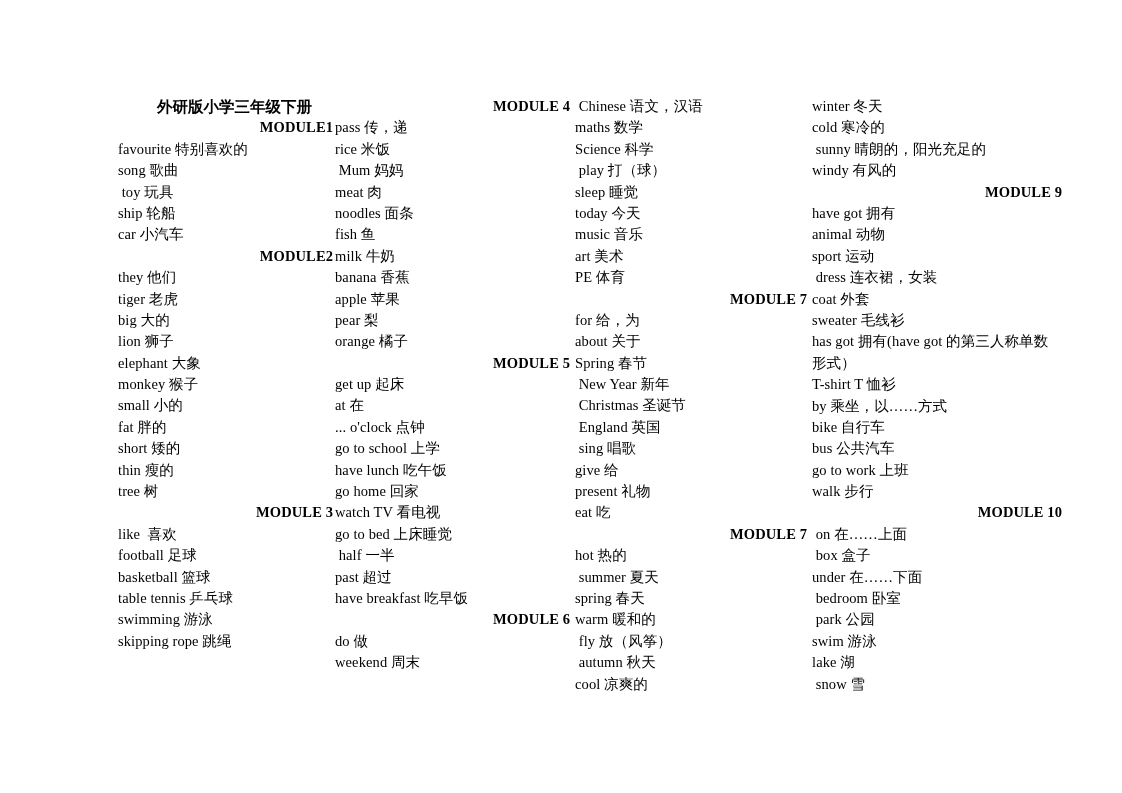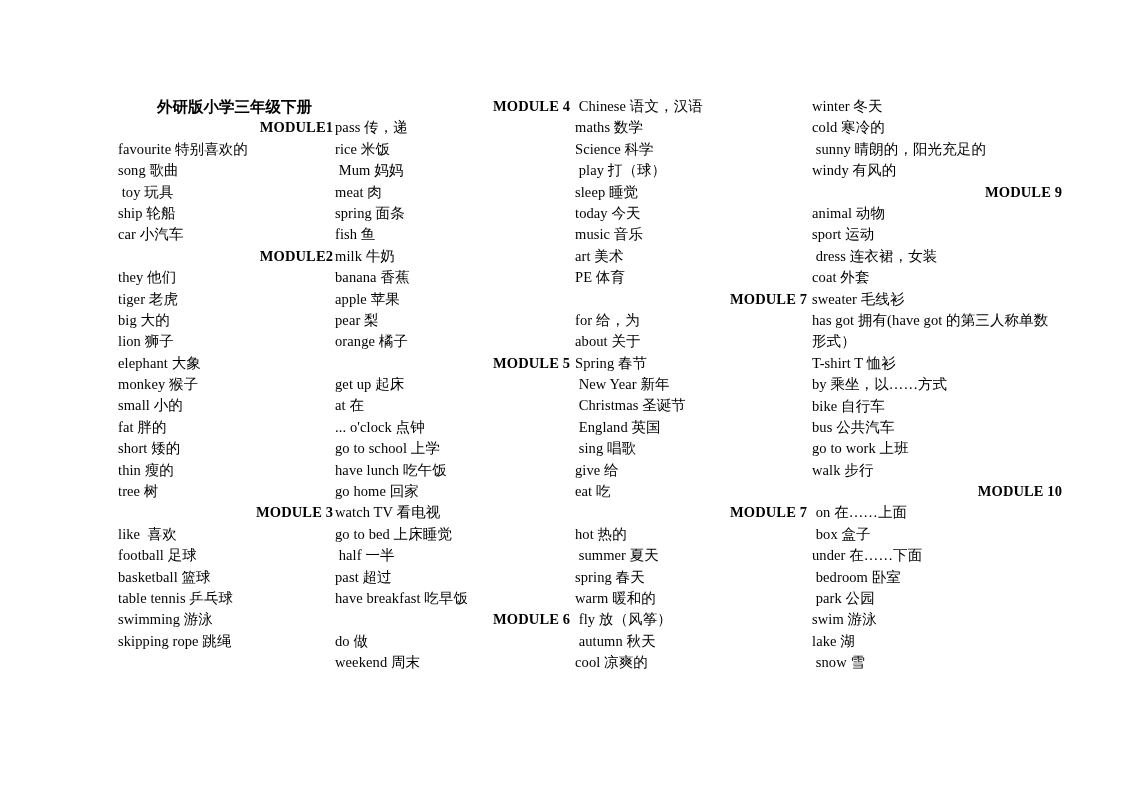--- a/index.html
+++ b/index.html
@@ -94,21 +94,21 @@
         <div class="line">table tennis 乒乓球</div>
         <div class="line">swimming 游泳</div>
         <div class="line">skipping rope 跳绳</div>
       </div>
     <div class="col col-2">
         <div class="line module">MODULE 4</div>
         <div class="line">pass 传，递</div>
         <div class="line">rice 米饭</div>
         <div class="line"> Mum 妈妈</div>
         <div class="line">meat 肉</div>
-        <div class="line">spring 面条</div>
+        <div class="line">noodles 面条</div>
         <div class="line">fish 鱼</div>
         <div class="line">milk 牛奶</div>
         <div class="line">banana 香蕉</div>
         <div class="line">apple 苹果</div>
         <div class="line">pear 梨</div>
         <div class="line">orange 橘子</div>
         <div class="line module">MODULE 5</div>
         <div class="line">get up 起床</div>
         <div class="line">at 在</div>
         <div class="line">... o'clock 点钟</div>
@@ -136,36 +136,38 @@
         <div class="line">PE 体育</div>
         <div class="line module">MODULE 7</div>
         <div class="line">for 给，为</div>
         <div class="line">about 关于</div>
         <div class="line">Spring 春节</div>
         <div class="line"> New Year 新年</div>
         <div class="line"> Christmas 圣诞节</div>
         <div class="line"> England 英国</div>
         <div class="line"> sing 唱歌</div>
         <div class="line">give 给</div>
+        <div class="line">present 礼物</div>
         <div class="line">eat 吃</div>
         <div class="line module">MODULE 7</div>
         <div class="line">hot 热的</div>
         <div class="line"> summer 夏天</div>
         <div class="line">spring 春天</div>
         <div class="line">warm 暖和的</div>
         <div class="line"> fly 放（风筝）</div>
         <div class="line"> autumn 秋天</div>
         <div class="line">cool 凉爽的</div>
       </div>
     <div class="col col-4">
         <div class="line">winter 冬天</div>
         <div class="line">cold 寒冷的</div>
         <div class="line"> sunny 晴朗的，阳光充足的</div>
         <div class="line">windy 有风的</div>
         <div class="line module">MODULE 9</div>
+        <div class="line">have got 拥有</div>
         <div class="line">animal 动物</div>
         <div class="line">sport 运动</div>
         <div class="line"> dress 连衣裙，女装</div>
         <div class="line">coat 外套</div>
         <div class="line">sweater 毛线衫</div>
         <div class="line wrap">has got 拥有(have got 的第三人称单数形式）</div>
         <div class="line">T-shirt T 恤衫</div>
         <div class="line">by 乘坐，以……方式</div>
         <div class="line">bike 自行车</div>
         <div class="line">bus 公共汽车</div>

